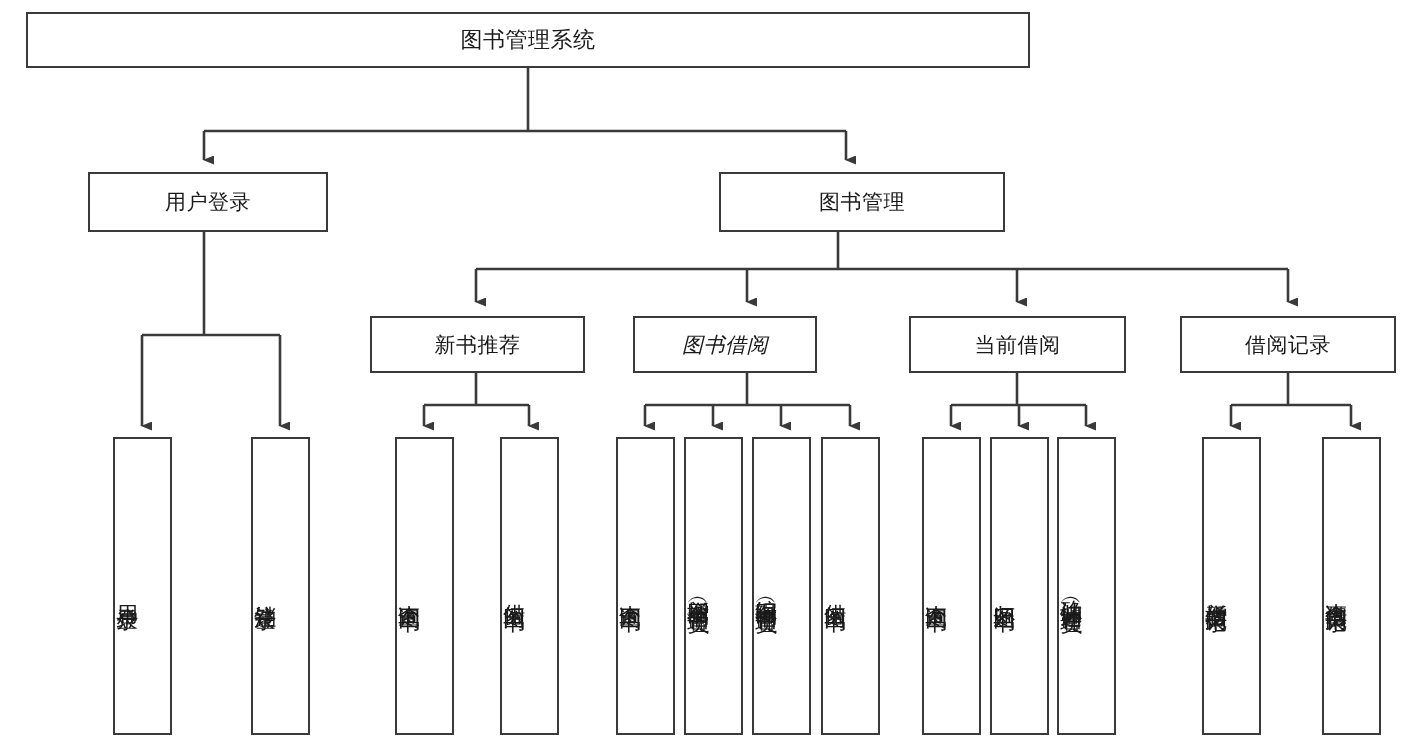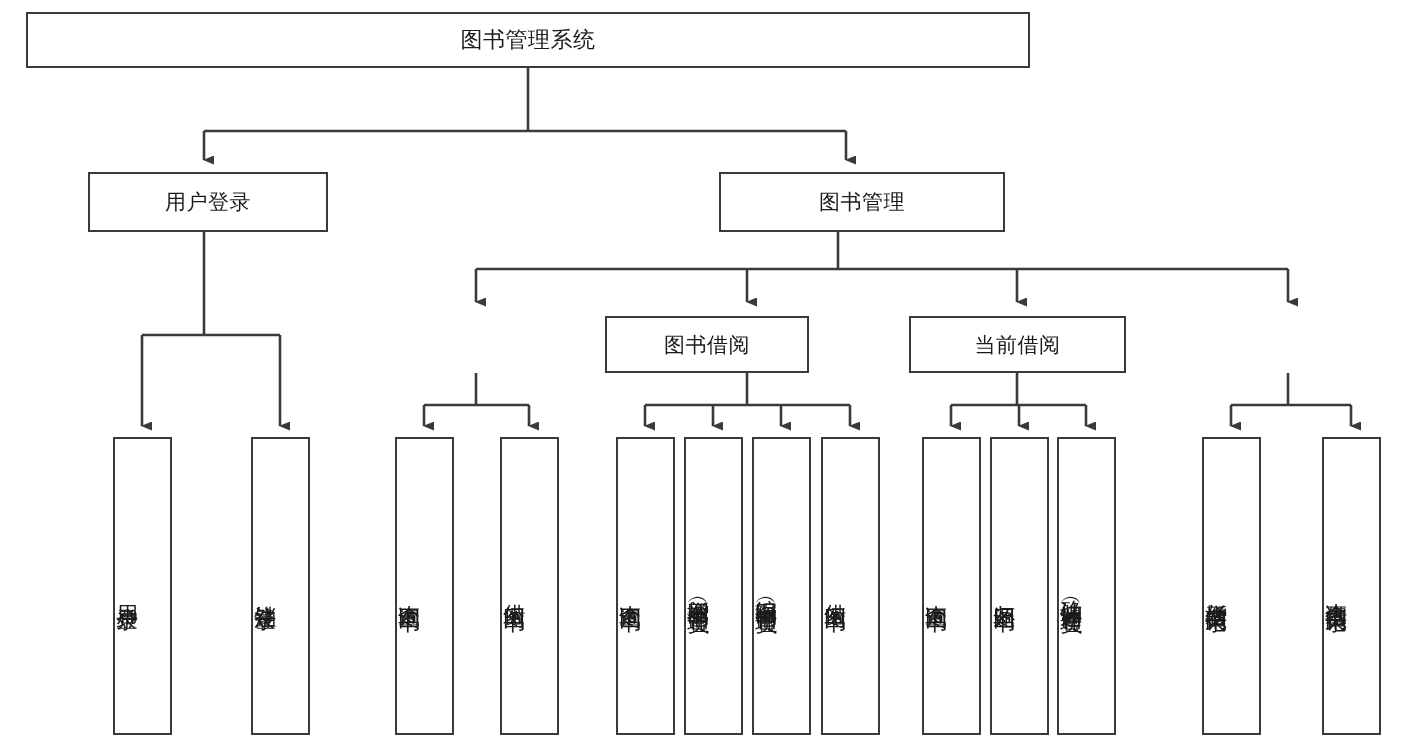--- a/index.html
+++ b/index.html
@@ -132,26 +132,32 @@
     <span class="label">图书管理系统</span>
   </div>
 
   <div class="node horizontal" style="left:80px; top:172px; width:240px; height:60px;">
     <span class="label">用户登录</span>
   </div>
   <div class="node horizontal" style="left:711px; top:172px; width:286px; height:60px;">
     <span class="label">图书管理</span>
   </div>
 
-  <div class="node horizontal" style="left:597px; top:316px; width:204px; height:57px;">
+  <div class="node horizontal" style="left:362px; top:316px; width:215px; height:57px;">
+    <span class="label">新书推荐</span>
+  </div>
+  <div class="node horizontal" style="left:625px; top:316px; width:184px; height:57px;font-style:italic;">
     <span class="label">图书借阅</span>
   </div>
   <div class="node horizontal" style="left:901px; top:316px; width:217px; height:57px;">
     <span class="label">当前借阅</span>
   </div>
+  <div class="node horizontal" style="left:1172px; top:316px; width:216px; height:57px;">
+    <span class="label">借阅记录</span>
+  </div>
 
   <div class="node vertical" style="left:105px; top:437px; width:59px; height:298px;">
     <span class="label">用户登录</span>
   </div>
   <div class="node vertical" style="left:243px; top:437px; width:59px; height:298px;">
     <span class="label">注销登录</span>
   </div>
 
   <div class="node vertical" style="left:387px; top:437px; width:59px; height:298px;">
     <span class="label">查询图书</span>

